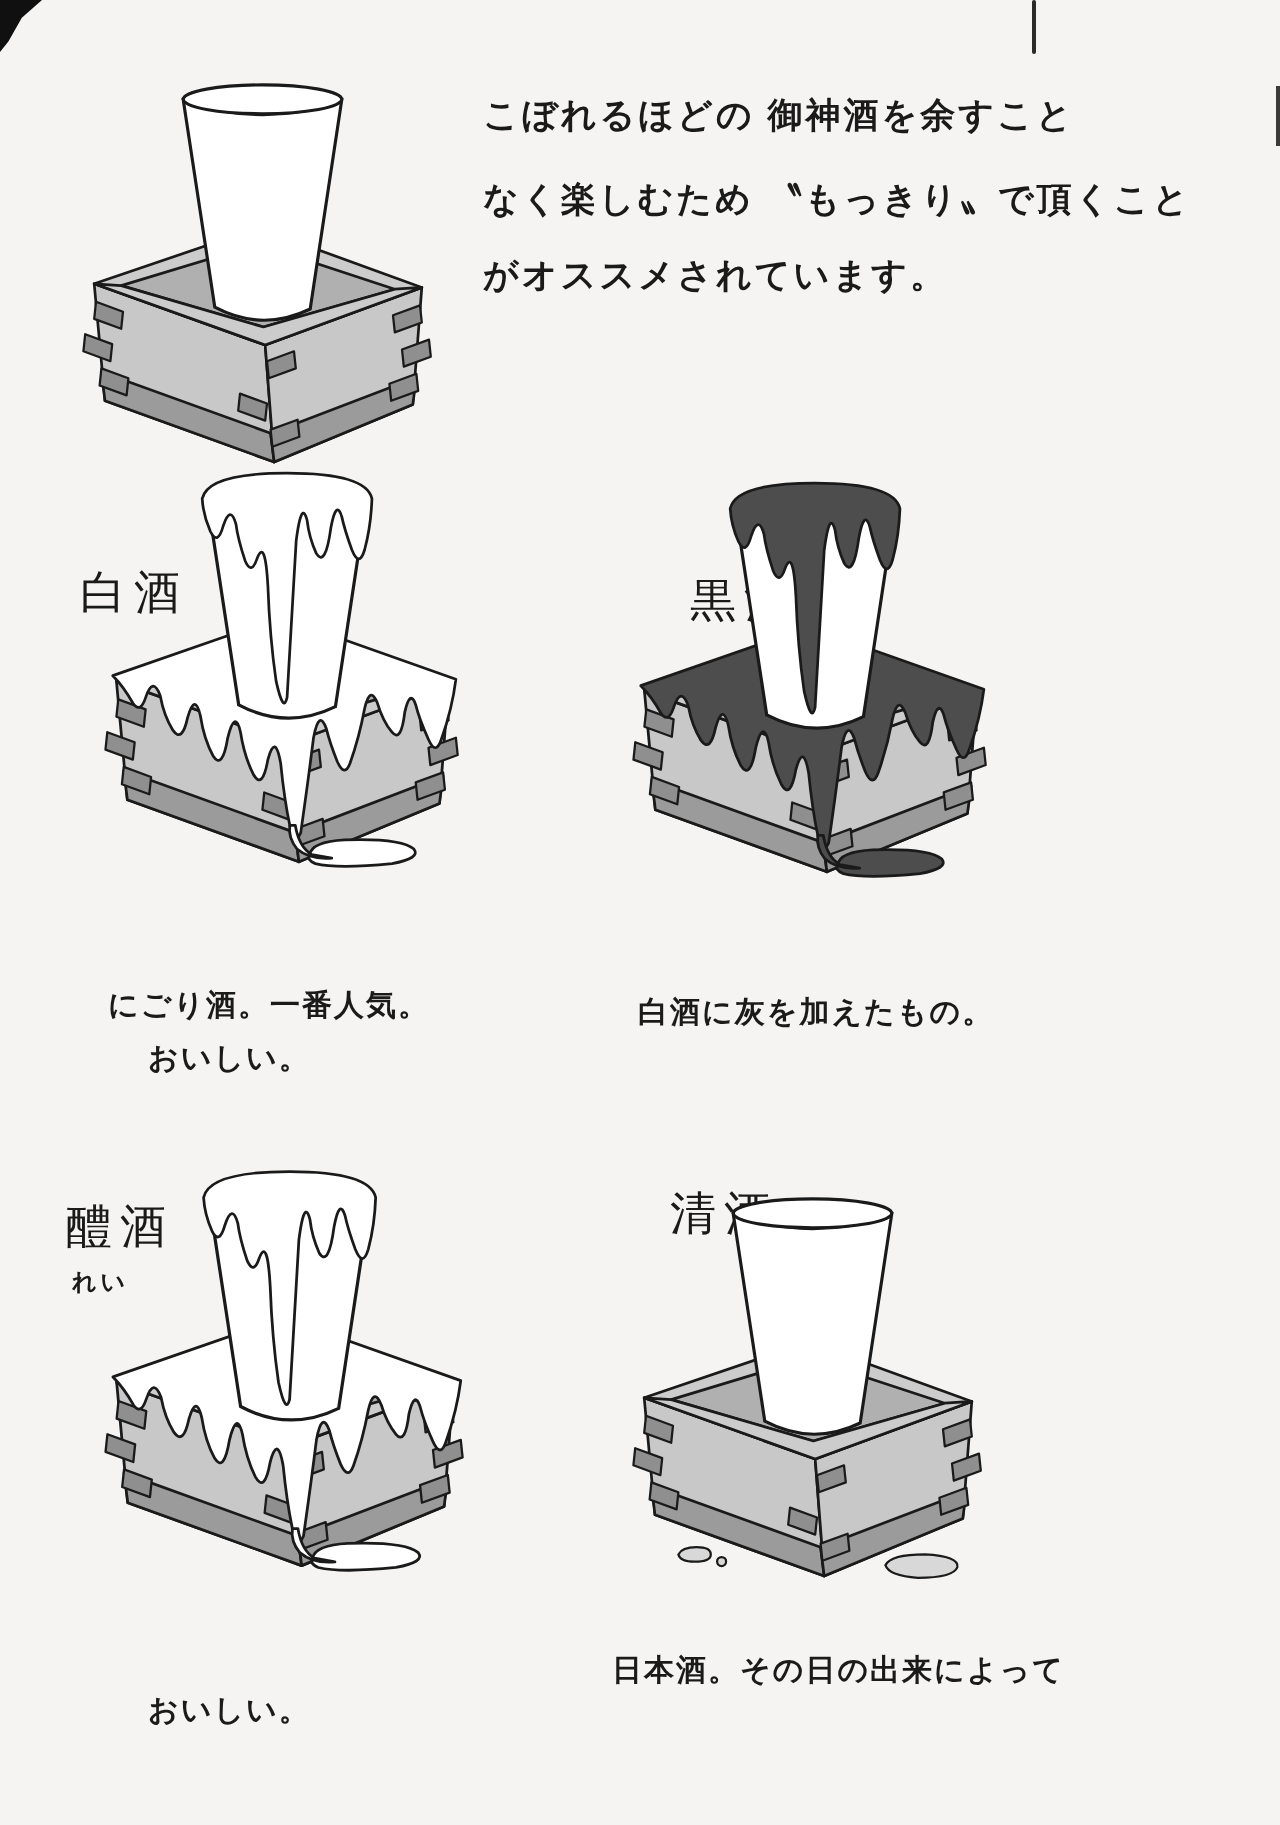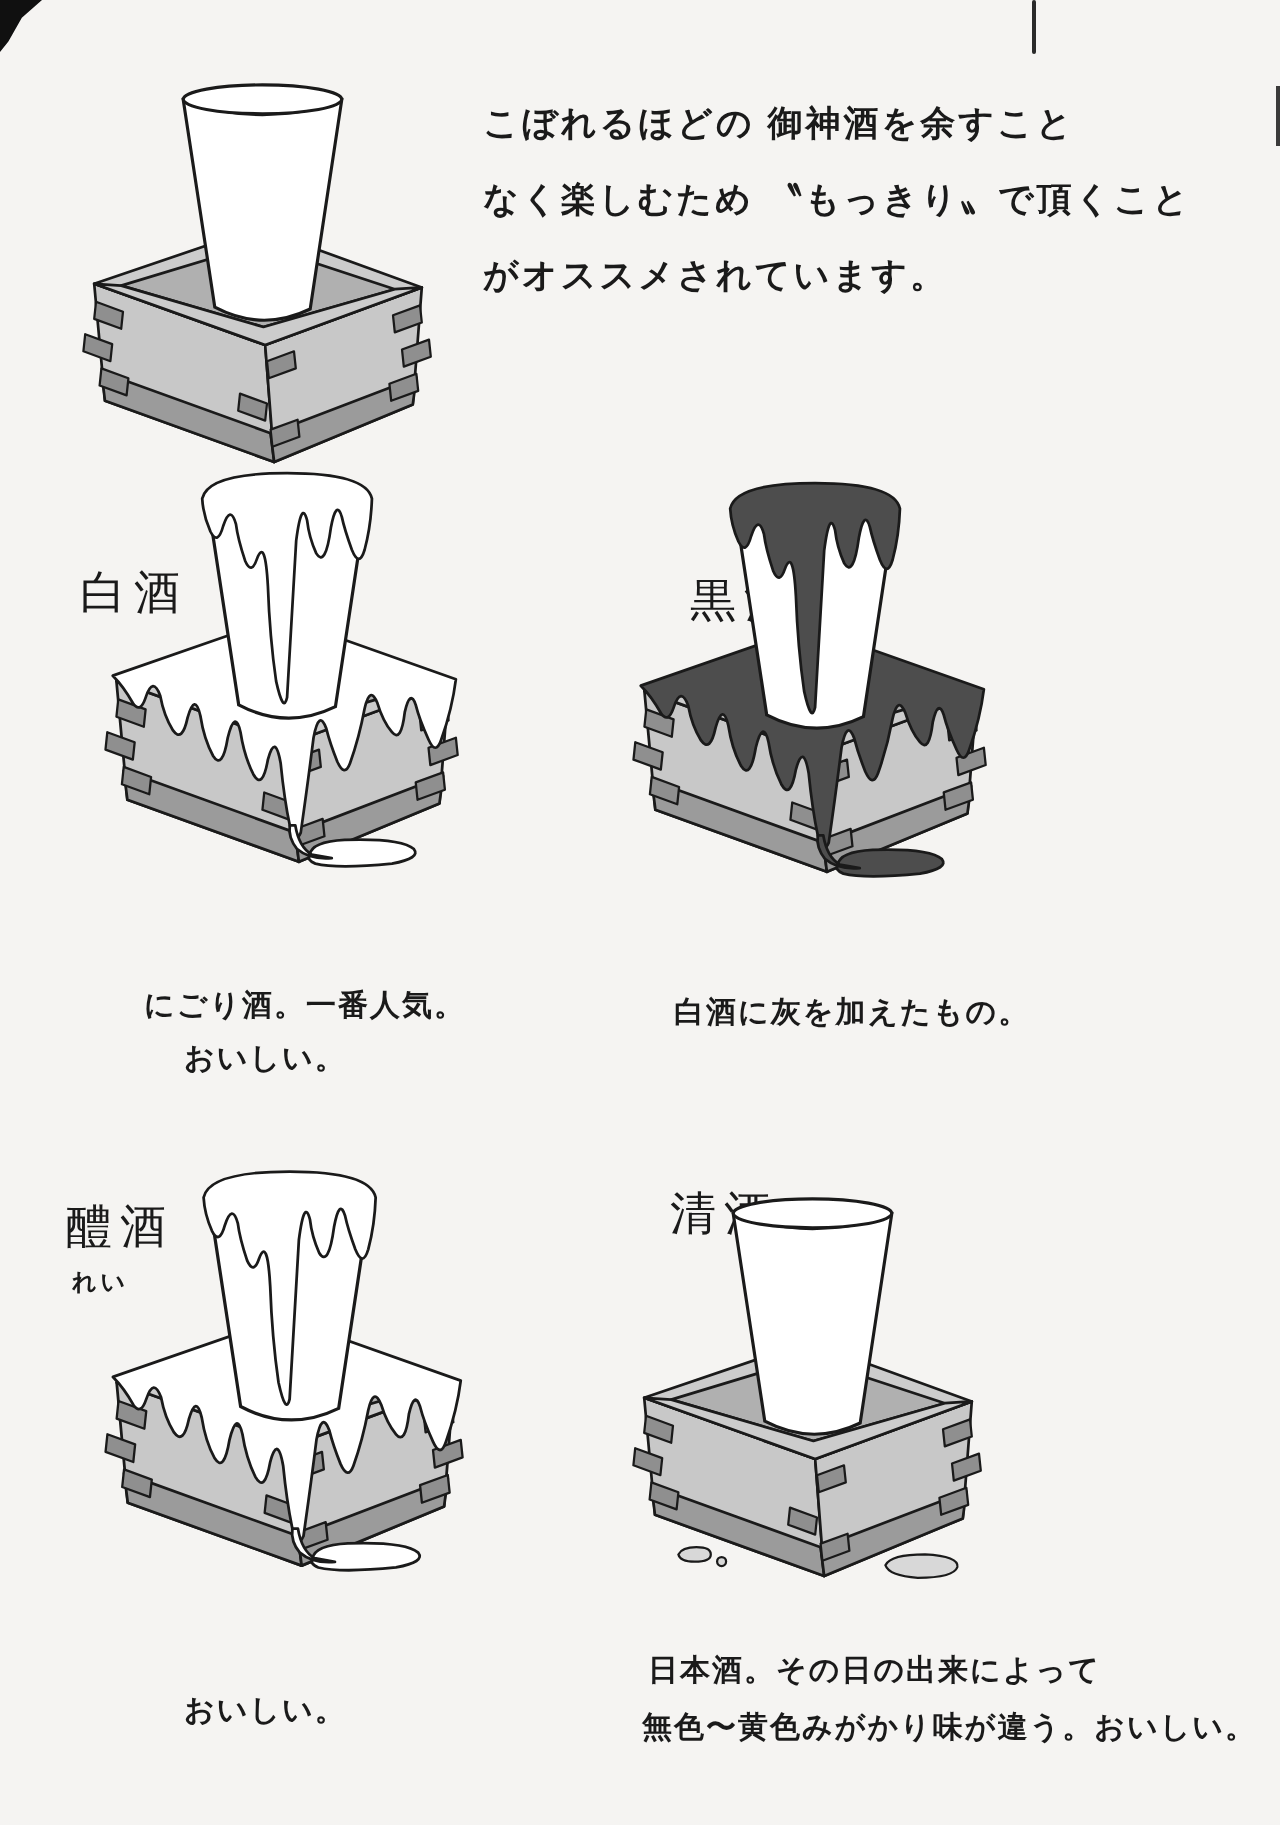--- a/index.html
+++ b/index.html
@@ -18,21 +18,21 @@
   .intro-line{
     font-size:35px;font-weight:700;letter-spacing:3px;white-space:nowrap;
   }
   .label{
     font-size:46px;font-weight:400;letter-spacing:8px;white-space:nowrap;
   }
   .furigana{
     font-size:24px;font-weight:700;letter-spacing:4px;white-space:nowrap;font-family:Liberation Mono, monospace;
   }
   .caption{
-    font-size:30px;font-weight:700;letter-spacing:2px;white-space:nowrap;margin-left:36px;
+    font-size:30px;font-weight:700;letter-spacing:2px;white-space:nowrap;
   }
   .illus{display:block;}
   .liquid{fill:var(--liquid,#ffffff);}
   
   .corner-blob{
     left:0;top:0;width:42px;height:52px;background:#101010;
     clip-path:polygon(0 0,100% 0,52% 34%,20% 80%,0 100%);
   }
   .edge-tick{
     left:1032px;top:0;width:4px;height:54px;background:#2a2a2a;border-radius:2px;
@@ -110,21 +110,21 @@
   <div class="abs edge-tick"></div>
   <div class="abs edge-tick2"></div>
 
   <svg class="illus abs" style="left:78px;top:48px" width="360" height="423" viewBox="0 0 400 470">
     <use href="#masu"></use>
     <use href="#glass"></use>
     <use href="#masu-front-rim"></use>
   </svg>
 
   <div class="abs">
-    <div class="intro-line abs" style="left:483px;top:100px">こぼれるほどの 御神酒を余すこと</div>
+    <div class="intro-line abs" style="left:483px;top:92px">こぼれるほどの 御神酒を余すこと</div>
     <div class="intro-line abs" style="left:483px;top:176px">なく楽しむため 〝もっきり〟で頂くこと</div>
     <div class="intro-line abs" style="left:483px;top:252px">がオススメされています。</div>
   </div>
 
   <div class="label abs" style="left:80px;top:562px">白酒</div>
   <svg class="illus abs" style="left: 100px; top: 442px; --liquid: #ffffff;" width="365" height="429" viewBox="0 0 400 470">
     <use href="#masu"></use>
     <use href="#apron" class="liquid"></use>
     <use href="#glass"></use>
     <use href="#cap" class="liquid"></use>
@@ -155,15 +155,14 @@
   <div class="caption abs" style="left:148px;top:1690px">おいしい。</div>
 
   <div class="label abs" style="left:670px;top:1183px">清酒</div>
   <svg class="illus abs" style="left:628px;top:1162px" width="360" height="423" viewBox="0 0 400 470">
     <use href="#masu"></use>
     <use href="#glass"></use>
     <use href="#masu-front-rim"></use>
     <use href="#drops"></use>
   </svg>
   <div class="caption abs" style="left:612px;top:1650px">日本酒。その日の出来によって</div>
-  <div class="caption abs" style="left:606px;top:1707px">無色〜黄色みがかり味が違う。おいしい。</div>
 
 </div>
 
 </body></html>

